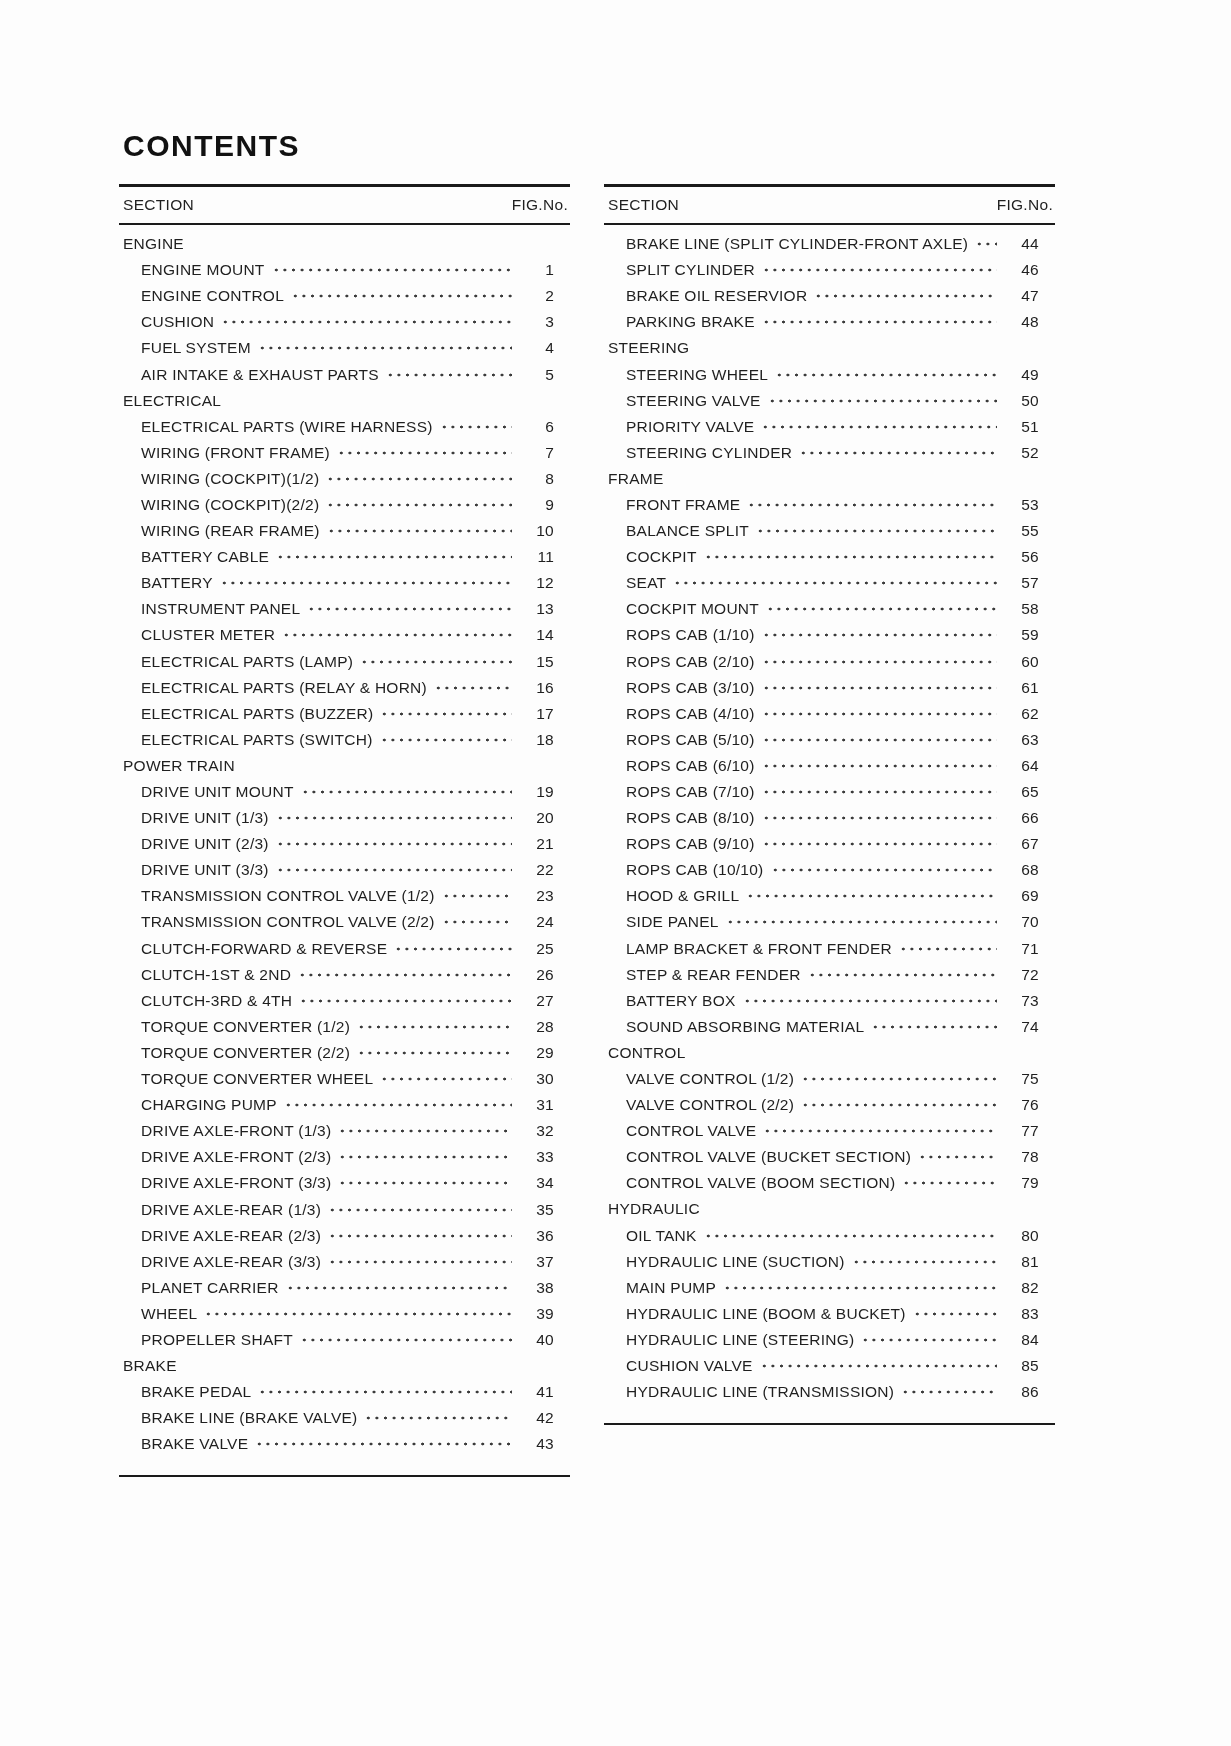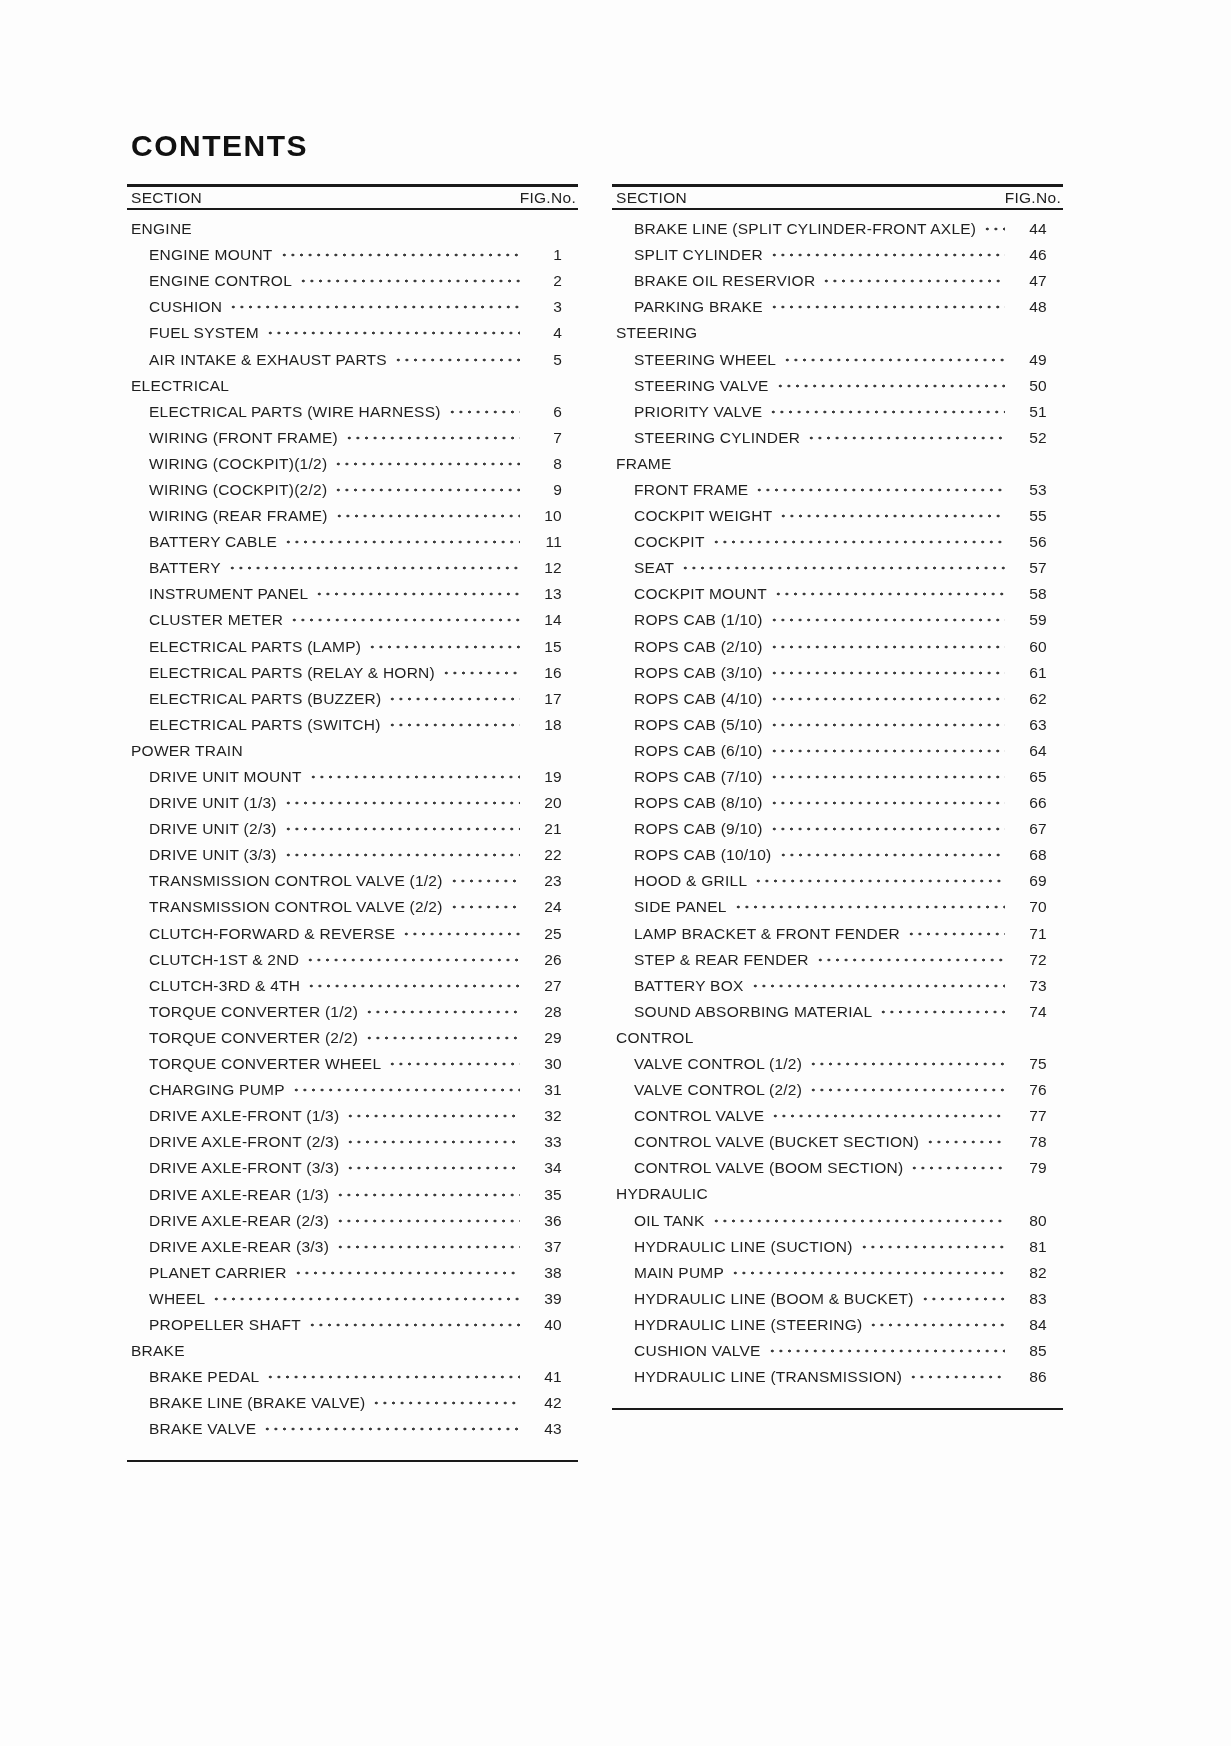--- a/index.html
+++ b/index.html
@@ -7,21 +7,21 @@
   body {
     width: 1231px;
     height: 1746px;
     position: relative;
     font-family: "Liberation Sans", sans-serif;
     color: #1f1f1f;
     overflow: hidden;
   }
   .page {
     position: absolute;
-    left: 127px;
+    left: 119px;
     top: 130px;
     width: 937px;
   }
   .title {
     font-size: 30px;
     line-height: 32px;
     font-weight: bold;
     letter-spacing: 1.5px;
     color: #111;
     padding-left: 4px;
@@ -31,21 +31,21 @@
     gap: 34px;
     margin-top: 22px;
   }
   .col { width: 451px; }
   .col-head {
     border-top: 3px solid #1a1a1a;
     border-bottom: 2px solid #1a1a1a;
     display: flex;
     justify-content: space-between;
     align-items: center;
-    height: 26px;
+    height: 41px;
     font-size: 15.5px;
     letter-spacing: 0.3px;
     padding: 0 2px 0 4px;
   }
   .col-body {
     padding-top: 6px;
     padding-bottom: 18px;
   }
   .group-heading {
     height: 26.1px;
@@ -368,21 +368,21 @@
             <span class="leader"></span>
             <span class="fig-no">52</span>
           </div>
           <div class="group-heading">FRAME</div>
           <div class="toc-row">
             <span class="toc-label">FRONT FRAME</span>
             <span class="leader"></span>
             <span class="fig-no">53</span>
           </div>
           <div class="toc-row">
-            <span class="toc-label">COCKPIT WEIGHT</span>
+            <span class="toc-label">BALANCE SPLIT</span>
             <span class="leader"></span>
             <span class="fig-no">55</span>
           </div>
           <div class="toc-row">
             <span class="toc-label">COCKPIT</span>
             <span class="leader"></span>
             <span class="fig-no">56</span>
           </div>
           <div class="toc-row">
             <span class="toc-label">SEAT</span>

